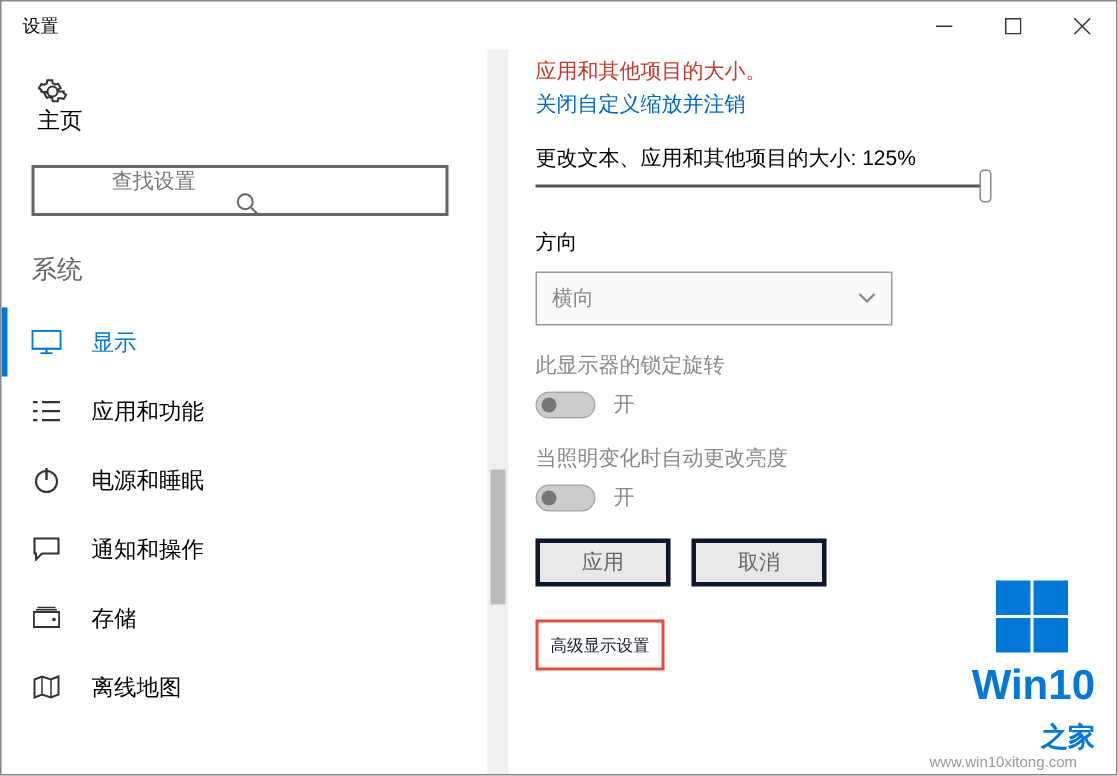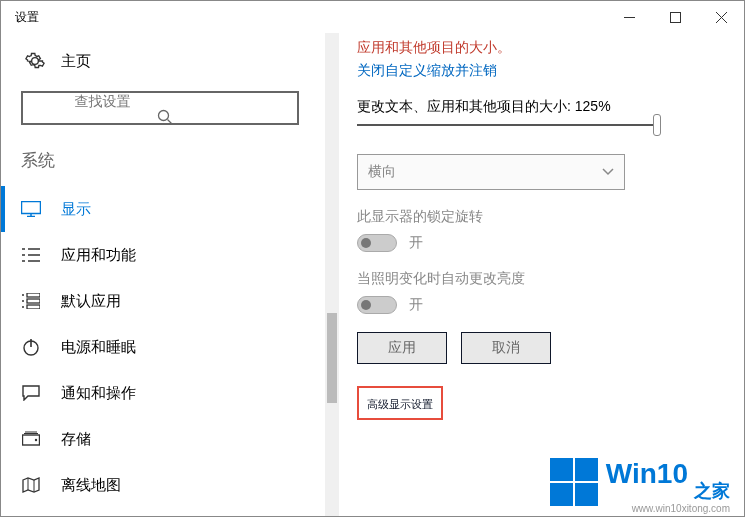--- a/index.html
+++ b/index.html
@@ -7,21 +7,21 @@
     
     .titlebar { height: 32px; display: flex; align-items: center; padding-left: 14px; }
     .titlebar-title { font-size: 12px; color: #000; }
     .window-controls { margin-left: auto; display: flex; height: 100%; }
     .wc { width: 46px; display: flex; align-items: center; justify-content: center; font-size: 14px; color: #222; }
     .wc svg { width: 11px; height: 11px; }
     
     .content { display: flex; height: calc(100% - 32px); }
     
     .sidebar { width: 324px; padding-top: 18px; }
-    .home-row { display: flex; align-items: flex-end; padding-left: 24px; margin-bottom: 20px; }
+    .home-row { display: flex; align-items: flex-start; padding-left: 24px; margin-bottom: 20px; flex-direction: column; }
     .gear-icon { width: 20px; height: 20px; display: flex; align-items: center; justify-content: center; margin-right: 16px; }
     .home-label { font-size: 15px; color: #000; }
     
     .search-wrap { padding: 0 20px; margin-bottom: 24px; }
     .search-box { width: 278px; height: 34px; border: 2px solid #666; display: flex; align-items: center; padding-left: 10px; flex-direction: column; }
     .search-input { border: none; outline: none; flex: 1; font-size: 14px; color: #333; background: transparent; }
     .search-input::placeholder { color: #777; }
     .search-icon { padding: 0 10px; color: #666; }
     
     .category-label { padding-left: 20px; font-size: 17px; color: #666; margin-bottom: 14px; }
@@ -38,41 +38,41 @@
     
     .main-content { padding: 6px 20px 0 32px; }
     .alert-red { color: #c0392b; font-size: 14px; margin-bottom: 4px; }
     .link-blue { color: #0067c0; font-size: 14px; text-decoration: none; display: inline-block; margin-bottom: 18px; }
     
     .slider-label { font-size: 14px; color: #000; margin-bottom: 8px; }
     .slider-track { height: 2px; background: #555; position: relative; width: 300px; margin-bottom: 28px; }
     .slider-thumb { position: absolute; right: -4px; top: -10px; width: 8px; height: 22px; background: #fff; border: 1px solid #888; border-radius: 3px; }
     
     .section-h { font-size: 14px; color: #000; margin-bottom: 10px; }
-    .dropdown { height: 36px; border: 1px solid #999; display: flex; align-items: center; padding: 0 10px; width: 268px; margin-bottom: 18px; background: #fafafa; color: #888; }
+    .dropdown { height: 36px; border: 1px solid #999; display: flex; align-items: center; padding: 0 10px; width: 238px; margin-bottom: 18px; background: #fafafa; color: #888; }
     .dropdown span { flex: 1; font-size: 14px; }
     
     .toggle-label { font-size: 14px; color: #888; margin-bottom: 8px; }
     .toggle-row { display: flex; align-items: center; margin-bottom: 18px; }
     .toggle { width: 40px; height: 18px; background: #ccc; border: 1px solid #aaa; border-radius: 9px; position: relative; margin-right: 12px; }
     .toggle-knob { width: 10px; height: 10px; background: #777; border-radius: 50%; position: absolute; left: 3px; top: 3px; }
     .toggle-state { font-size: 14px; color: #888; }
     
     .button-row { display: flex; gap: 14px; margin-bottom: 22px; }
-    .btn { width: 90px; height: 32px; border: 1px solid #0f172a; background: #e8e8e8; font-size: 14px; color: #666; cursor: pointer; }
+    .btn { width: 90px; height: 32px; border: 3px solid #0f172a; background: #e8e8e8; font-size: 14px; color: #666; cursor: pointer; }
     
     .adv-box { border: 2px solid #e74c3c; padding: 6px 8px; display: inline-block; }
     .adv-link { color: #0f172a; font-size: 11px; text-decoration: none; }
     
-    .watermark { position: absolute; right: 14px; bottom: 10px; display: flex; align-items: flex-start; gap: 6px; pointer-events: none; }
+    .watermark { position: absolute; right: 14px; bottom: 10px; display: flex; align-items: center; gap: 6px; pointer-events: none; flex-direction: column; }
     .wm-logo { width: 48px; height: 48px; display: grid; grid-template-columns: 1fr 1fr; grid-template-rows: 1fr 1fr; gap: 2px; margin-right: 2px; align-self: center;}
     .wm-logo div { background: #0078d7; }
     .wm-text1 { font-size: 28px; font-weight: bold; color: #0078d7; }
     .wm-text2 { font-size: 18px; font-weight: bold; color: #0078d7; align-self: flex-end; margin-bottom: 3px;}
-    .wm-url { position: absolute; right: 14px; bottom: 2px; font-size: 10px; color: #999; }
+    .wm-url { position: absolute; right: 26px; bottom: 2px; font-size: 10px; color: #999; }
   </style>
 </head>
 <body>
 
 <div class="titlebar">
   <span class="titlebar-title">设置</span>
   <div class="window-controls">
     <div class="wc">
         <svg viewBox="0 0 11 11">
           <line x1="0" y1="5.5" x2="11" y2="5.5" stroke="#333" stroke-width="1"></line>
@@ -135,33 +135,20 @@
             <line x1="0" y1="8" x2="3" y2="8" stroke="#333" stroke-width="1.5"></line>
             <line x1="6" y1="8" x2="18" y2="8" stroke="#333" stroke-width="1.5"></line>
             <line x1="0" y1="14" x2="3" y2="14" stroke="#333" stroke-width="1.5"></line>
             <line x1="6" y1="14" x2="18" y2="14" stroke="#333" stroke-width="1.5"></line>
           </svg>
         </span>
       <span class="nav-label">应用和功能</span>
     </div>
     <div class="nav-item">
       <span class="nav-icon">
-          <svg width="18" height="16" viewBox="0 0 18 16">
-            <line x1="0" y1="2" x2="2" y2="2" stroke="#333" stroke-width="1.5"></line>
-            <rect x="5" y="0" width="13" height="4" fill="none" stroke="#333" stroke-width="1.3"></rect>
-            <line x1="0" y1="8" x2="2" y2="8" stroke="#333" stroke-width="1.5"></line>
-            <rect x="5" y="6" width="13" height="4" fill="none" stroke="#333" stroke-width="1.3"></rect>
-            <line x1="0" y1="14" x2="2" y2="14" stroke="#333" stroke-width="1.5"></line>
-            <rect x="5" y="12" width="13" height="4" fill="none" stroke="#333" stroke-width="1.3"></rect>
-          </svg>
-        </span>
-      <span class="nav-label">默认应用</span>
-    </div>
-    <div class="nav-item">
-      <span class="nav-icon">
           <svg width="18" height="18" viewBox="0 0 18 18">
             <circle cx="9" cy="10" r="7" fill="none" stroke="#333" stroke-width="1.4"></circle>
             <line x1="9" y1="1" x2="9" y2="9" stroke="#333" stroke-width="1.6"></line>
           </svg>
         </span>
       <span class="nav-label">电源和睡眠</span>
     </div>
     <div class="nav-item">
       <span class="nav-icon">
           <svg width="18" height="16" viewBox="0 0 18 16">
@@ -199,20 +186,21 @@
     </div>
     <div class="main-content">
       <div class="alert-red">应用和其他项目的大小。</div>
       <a href="#" class="link-blue">关闭自定义缩放并注销</a>
       
       <div class="slider-label">更改文本、应用和其他项目的大小: 125%</div>
       <div class="slider-track">
         <div class="slider-thumb"></div>
       </div>
       
+      <div class="section-h">方向</div>
       <div class="dropdown">
         <span>横向</span>
         <svg width="12" height="8" viewBox="0 0 12 8">
             <path d="M1 1l5 5 5-5" fill="none" stroke="#888" stroke-width="1.5"></path>
           </svg>
       </div>
       
       <div class="toggle-label">此显示器的锁定旋转</div>
       <div class="toggle-row">
         <div class="toggle">

